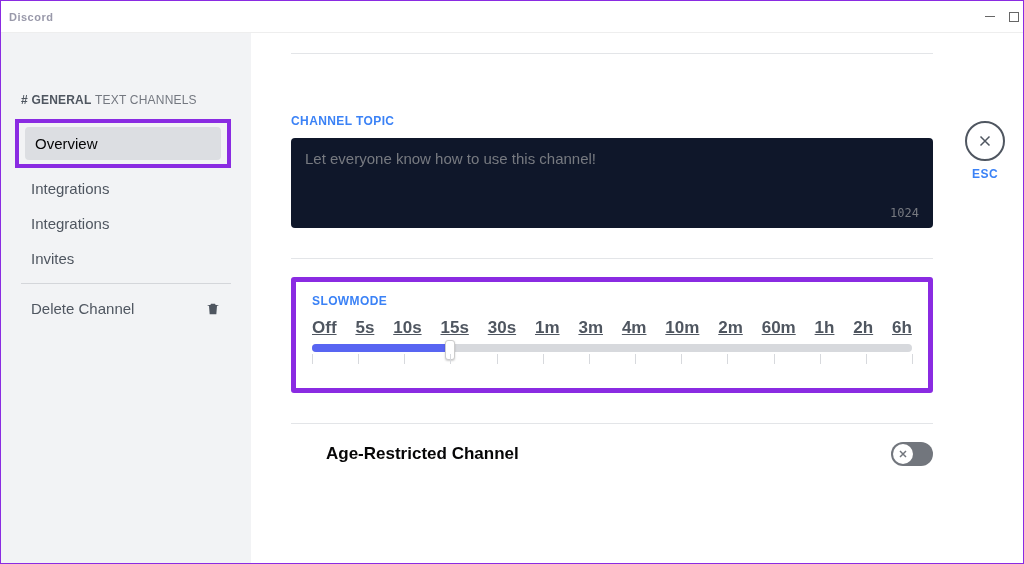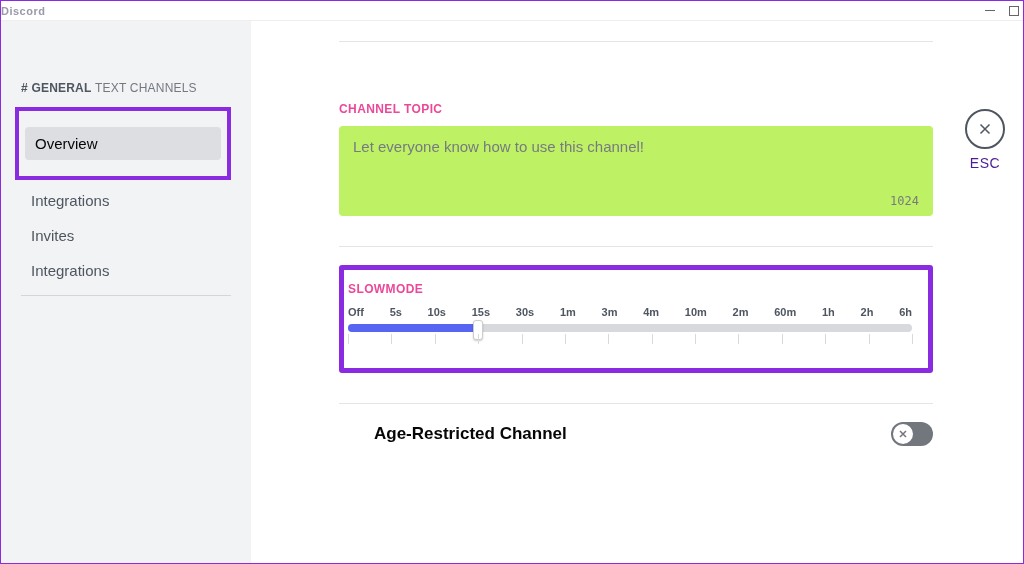--- a/index.html
+++ b/index.html
@@ -1,45 +1,45 @@
 <!DOCTYPE html>
 <html><head>
   <meta charset="utf-8">
   <style>
     * { box-sizing: border-box; margin: 0; padding: 0; }
     body { font-family: "Whitney", "Helvetica Neue", Helvetica, Arial, sans-serif; width: 1024px; height: 564px; overflow: hidden; background: #fff; }
     .window { width: 1024px; height: 564px; border: 1px solid #8a2be2; background: #fff; display: flex; flex-direction: column; }
-    .titlebar { height: 20px; background: #fff; display: flex; align-items: center; justify-content: space-between; padding: 0 4px 0 0; border-bottom: 1px solid #eee; gap: 34px; }
+    .titlebar { height: 32px; background: #fff; display: flex; align-items: center; justify-content: space-between; padding: 0 4px 0 8px; border-bottom: 1px solid #eee; gap: 34px; }
     .titlebar-left { font-size: 11px; font-weight: 800; color: #99a; letter-spacing: 0.5px; }
     .titlebar-right { display: flex; gap: 14px; align-items: center; }
     .tb-min { width: 10px; height: 1px; background: #666; }
     .tb-max { width: 10px; height: 10px; border: 1px solid #666; }
-    .body { flex: 1; display: flex; min-height: 0; gap: 48px; }
+    .body { flex: 1; display: flex; min-height: 0; }
     .sidebar { width: 250px; background: #f2f3f5; padding: 60px 10px 0 10px; }
     .sidebar-heading { font-size: 12px; font-weight: 700; color: #4f5660; letter-spacing: 0.2px; margin: 0 10px 12px 10px; text-transform: uppercase; }
     .sidebar-heading .hash { font-weight: 800; }
     .sidebar-heading .plain { font-weight: 500; color: #747880; }
     .sidebar-item { font-size: 15px; color: #4f5660; padding: 8px 10px; margin: 2px 10px; border-radius: 4px; cursor: pointer; }
     .sidebar-item.active { background: #dcdee2; color: #060607; font-weight: 500; }
     .sidebar-divider { height: 1px; background: #d4d6da; margin: 8px 10px; }
     .sidebar-item.danger { display: flex; justify-content: space-between; align-items: center; }
-    .hl-overview { border: 4px solid #8a2be2; margin: 0 10px 4px 4px; padding: 16px 6px; }
+    .hl-overview { border: 4px solid #8a2be2; margin: 0 10px 4px 4px; padding: 4px 6px; }
     .hl-overview .sidebar-item { margin: 0; }
     .content { flex: 1; position: relative; background: #fff; padding: 0 90px 0 40px; overflow: hidden; }
     .close-col { position: absolute; top: 88px; right: 18px; display: flex; flex-direction: column; align-items: center; gap: 6px; }
     .close-circle { width: 40px; height: 40px; border: 2px solid #4f5660; border-radius: 50%; display: flex; align-items: center; justify-content: center; cursor: pointer; }
-    .esc-label { font-size: 14px; font-weight: 400; color: #4c1d95; letter-spacing: 0.5px; }
+    .esc-label { font-size: 12px; font-weight: 700; color: #3b82f6; letter-spacing: 0.5px; }
     .section-divider { height: 1px; background: #e3e5e8; margin: 30px 0 18px 0; }
-    .section-label { font-size: 12px; font-weight: 700; color: #ec4899; letter-spacing: 0.4px; margin-bottom: 10px; }
-    .topic-box { background: #bef264; border-radius: 4px; padding: 12px 14px 8px 14px; position: relative; height: 90px; }
+    .section-label { font-size: 12px; font-weight: 700; color: #3b82f6; letter-spacing: 0.4px; margin-bottom: 10px; }
+    .topic-box { background: #0f172a; border-radius: 4px; padding: 12px 14px 8px 14px; position: relative; height: 90px; }
     .topic-placeholder { color: #777a80; font-size: 15px; }
     .topic-count { position: absolute; right: 14px; bottom: 8px; font-size: 12px; color: #777a80; font-family: Consolas, monospace; }
-    .slowmode-box { border: 5px solid #8a2be2; border-radius: 3px; padding: 12px 16px 20px 4px; margin-top: 4px; }
+    .slowmode-box { border: 5px solid #8a2be2; border-radius: 3px; padding: 12px 16px 20px 16px; margin-top: 4px; }
     .slider-wrap { position: relative; margin-top: 4px; }
-    .slider-labels { display: flex; justify-content: space-between; font-size: 11px; font-weight: 700; color: #4f5660; }
+    .slider-labels { display: flex; justify-content: space-between; font-size: 17px; font-weight: 700; color: #4f5660; text-decoration: underline; }
     .slider-track { position: relative; height: 8px; margin-top: 6px; background: #d7d9dd; border-radius: 4px; }
     .slider-fill { position: absolute; left: 0; top: 0; bottom: 0; background: #5865f2; border-radius: 4px; }
     .slider-thumb { position: absolute; top: -4px; width: 10px; height: 20px; background: #fff; border: 1px solid #ccc; border-radius: 3px; box-shadow: 0 1px 2px rgba(0,0,0,0.2); transform: translateX(-50%); }
     .slider-ticks { position: relative; height: 14px; margin-top: 2px; }
     .tick { position: absolute; top: 0; width: 1px; height: 10px; background: #d7d9dd; }
     .slowmode-desc { font-size: 14px; color: #4f5660; line-height: 1.5; margin-top: 20px; }
     .age-row { display: flex; justify-content: space-between; align-items: center; margin-top: 10px; }
     .age-title { font-size: 17px; font-weight: 600; color: #060607; margin-left: 35px; }
     .toggle { width: 42px; height: 24px; background: #72767d; border-radius: 12px; position: relative; cursor: pointer; }
     .toggle-knob { position: absolute; left: 2px; top: 2px; width: 20px; height: 20px; background: #fff; border-radius: 50%; display: flex; align-items: center; justify-content: center; }
@@ -64,23 +64,31 @@
     <div class="sidebar">
       <div class="sidebar-heading">
         <span class="hash">#</span>
         <span class="hash">GENERAL</span>
         <span class="plain">TEXT CHANNELS</span>
       </div>
       <div class="hl-overview">
         <div class="sidebar-item active">Overview</div>
       </div>
       <div class="sidebar-item">Integrations</div>
+      <div class="sidebar-item">Integrations</div>
       <div class="sidebar-item">Invites</div>
-      <div class="sidebar-item">Integrations</div>
       <div class="sidebar-divider"></div>
+      <div class="sidebar-item danger">
+        <span>Delete Channel</span>
+        <span>
+          <svg width="16" height="16" viewBox="0 0 24 24" fill="#4f5660">
+              <path d="M6 7h12l-1 13H7L6 7zm3-3h6l1 2H8l1-2zM4 6h16v1H4z"></path>
+            </svg>
+        </span>
+      </div>
     </div>
 
     <div class="content">
       <div class="close-col">
         <div class="close-circle">
           <svg width="18" height="18" viewBox="0 0 24 24" fill="none" stroke="#4f5660" stroke-width="2">
               <path d="M6 6l12 12M18 6L6 18"></path>
             </svg>
         </div>
         <div class="esc-label">ESC</div>

